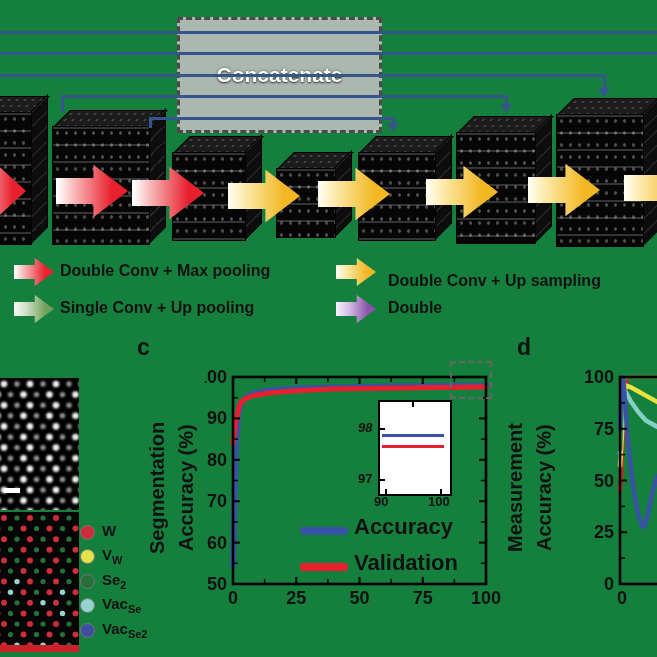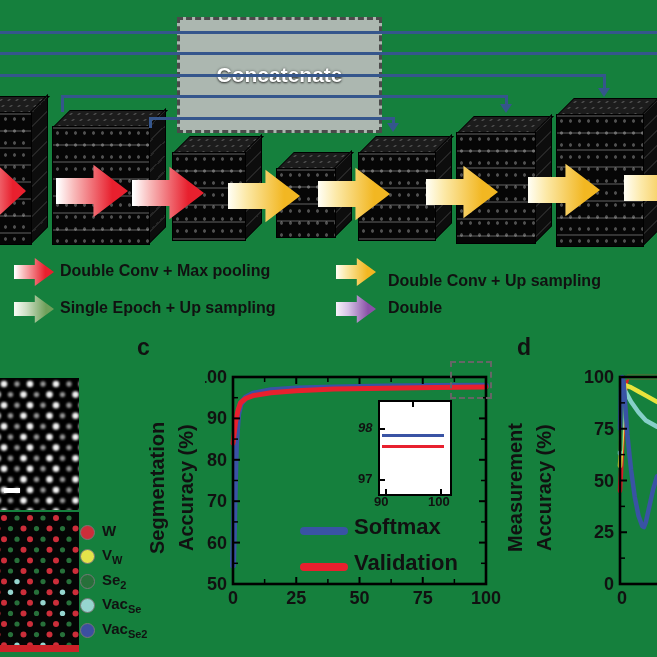--- a/index.html
+++ b/index.html
@@ -128,21 +128,21 @@
     <div class="flow red" style="left:132px;top:165px;width:72px"></div>
     <div class="flow yellow" style="left:228px;top:168px;width:72px"></div>
     <div class="flow yellow" style="left:318px;top:166px;width:72px"></div>
     <div class="flow yellow" style="left:426px;top:164px;width:72px"></div>
     <div class="flow yellow" style="left:528px;top:162px;width:72px"></div>
     <div class="flow yellow" style="left:624px;top:160px;width:70px"></div>
 
     <div class="flow red icon" style="left:14px;top:257px"></div>
     <div class="leg-label" style="left:60px;top:262px">Double Conv + Max pooling</div>
     <div class="flow green icon" style="left:14px;top:294px"></div>
-    <div class="leg-label" style="left:60px;top:299px">Single Epoch + Up sampling</div>
+    <div class="leg-label" style="left:60px;top:299px">Single Conv + Up pooling</div>
     <div class="flow yellow icon" style="left:336px;top:257px"></div>
     <div class="leg-label" style="left:388px;top:272px">Double Conv + Up sampling</div>
     <div class="flow purple icon" style="left:336px;top:294px"></div>
     <div class="leg-label" style="left:388px;top:299px">Double</div>
   </div>
 
   <div class="panel-letter" style="left:137px;top:334px">c</div>
   <div class="panel-letter" style="left:517px;top:334px">d</div>
 
   <svg id="stem-gray" style="left:0;top:378px" width="79" height="132" viewBox="0 0 79 132">
@@ -435,21 +435,21 @@
       <div style="position: absolute; left: 32px; top: 0px; width: 2px; height: 5px; background: rgb(0, 0, 0);"></div>
     </div>
   <div id="inset-labels">
       <div class="inset-ticklab" style="left: 358px; top: 420px; position: absolute; font-style: italic;">98</div>
       <div class="inset-ticklab" style="left: 358px; top: 471px; position: absolute; text-align: right;">97</div>
       <div class="inset-ticklab" style="left: 374px; top: 494px; position: absolute;">90</div>
       <div class="inset-ticklab" style="left: 428px; top: 494px; position: absolute;">100</div>
     </div>
 
   <div class="cleg-bar" id="cleg-bar-train" style="left: 300px; top: 527px; background: rgb(57, 83, 164);"></div>
-  <div class="cleg-text" style="left:354px;top:514px">Softmax</div>
+  <div class="cleg-text" style="left:354px;top:514px">Accuracy</div>
   <div class="cleg-bar" id="cleg-bar-val" style="left: 300px; top: 563px; background: rgb(232, 32, 46);"></div>
   <div class="cleg-text" style="left:354px;top:550px">Validation</div>
 
 
   <div class="vtext" style="left:504px;top:372px">Measurement</div>
   <div class="vtext" style="left:533px;top:372px">Accuracy (%)</div>
 
   <svg id="plot-d" style="left:555px;top:355px" width="102" height="255" viewBox="555 355 102 255">
       <polyline points="620.0,490.9 621.1,470.1 622.2,443.2 623.3,422.5 624.4,401.8 625.9,383.2 627.4,377.0 657.0,377.0" fill="none" stroke="#d92027" stroke-width="4.5" stroke-linejoin="round" stroke-linecap="round"></polyline>
       <polyline points="620.0,466.0 621.9,435.0 623.7,397.7 625.5,385.3 631.1,387.4 638.5,391.5 645.9,395.6 657.0,401.8" fill="none" stroke="#e8e33c" stroke-width="4.5" stroke-linejoin="round" stroke-linecap="round"></polyline>

